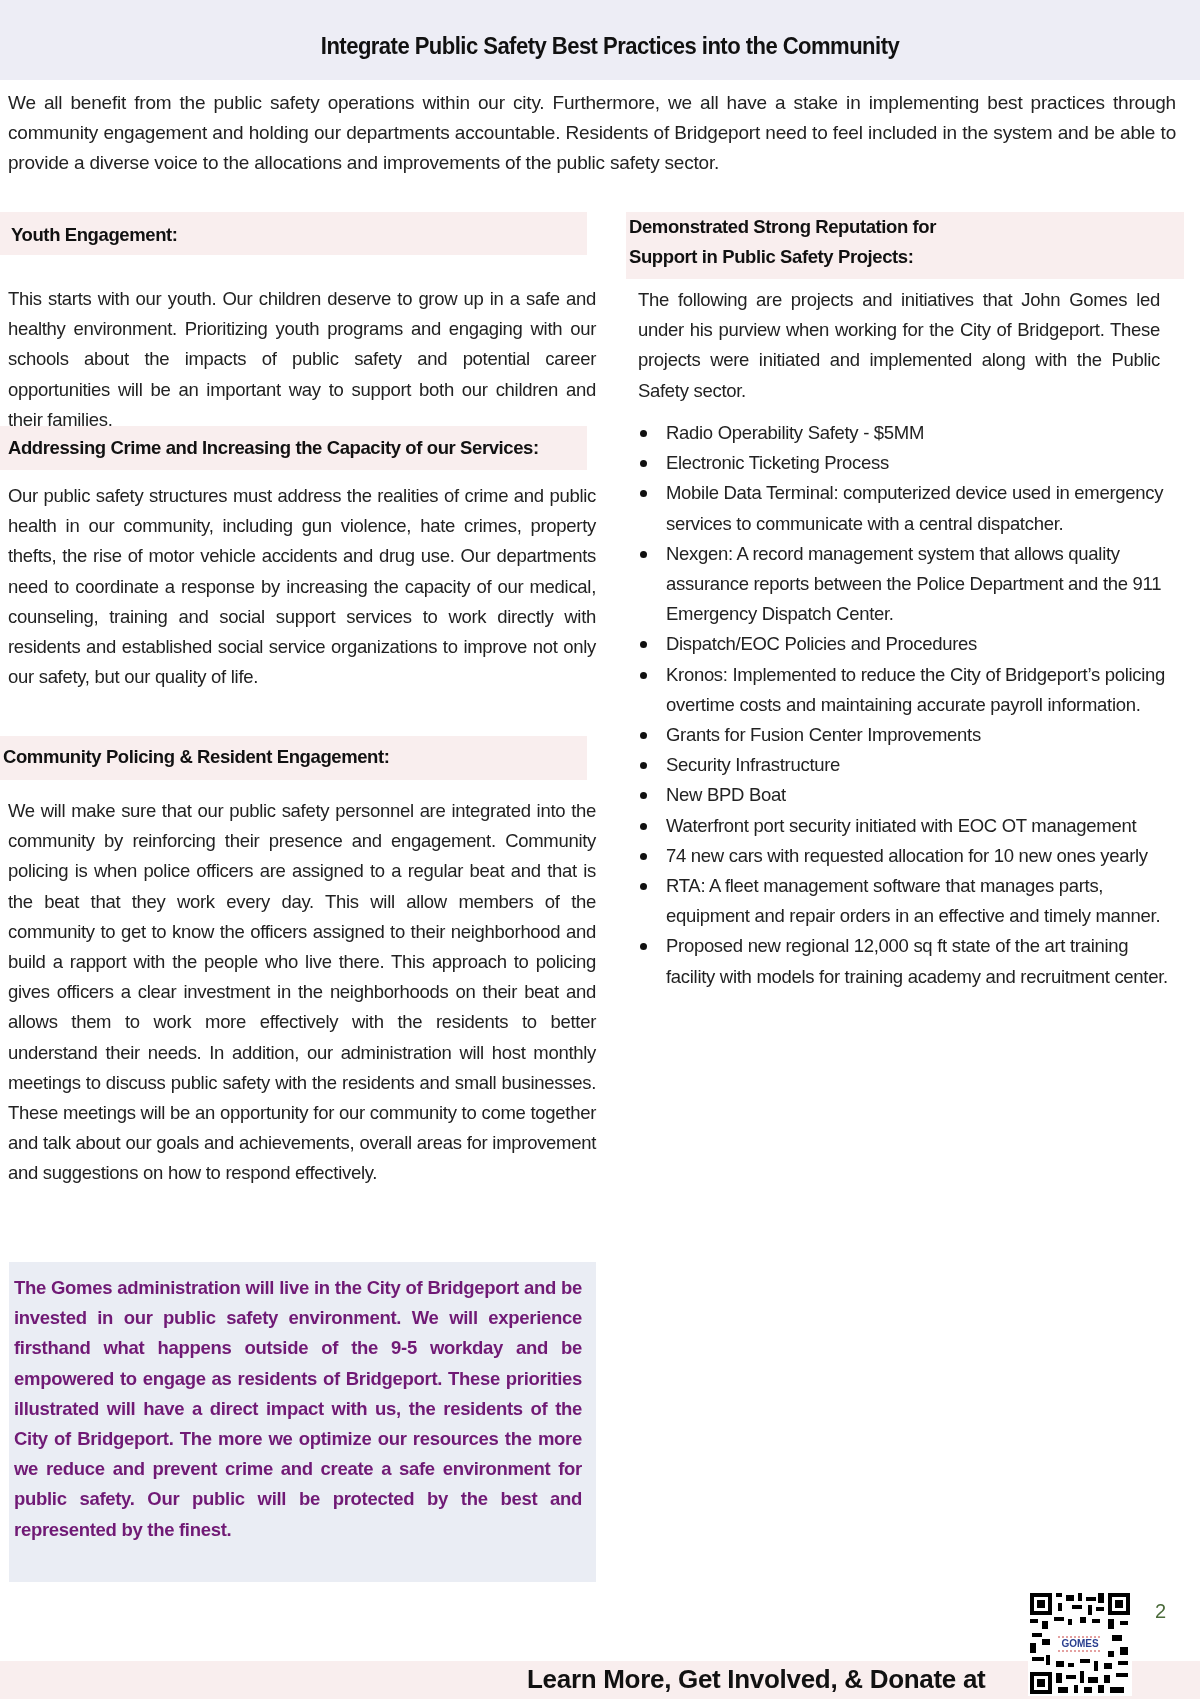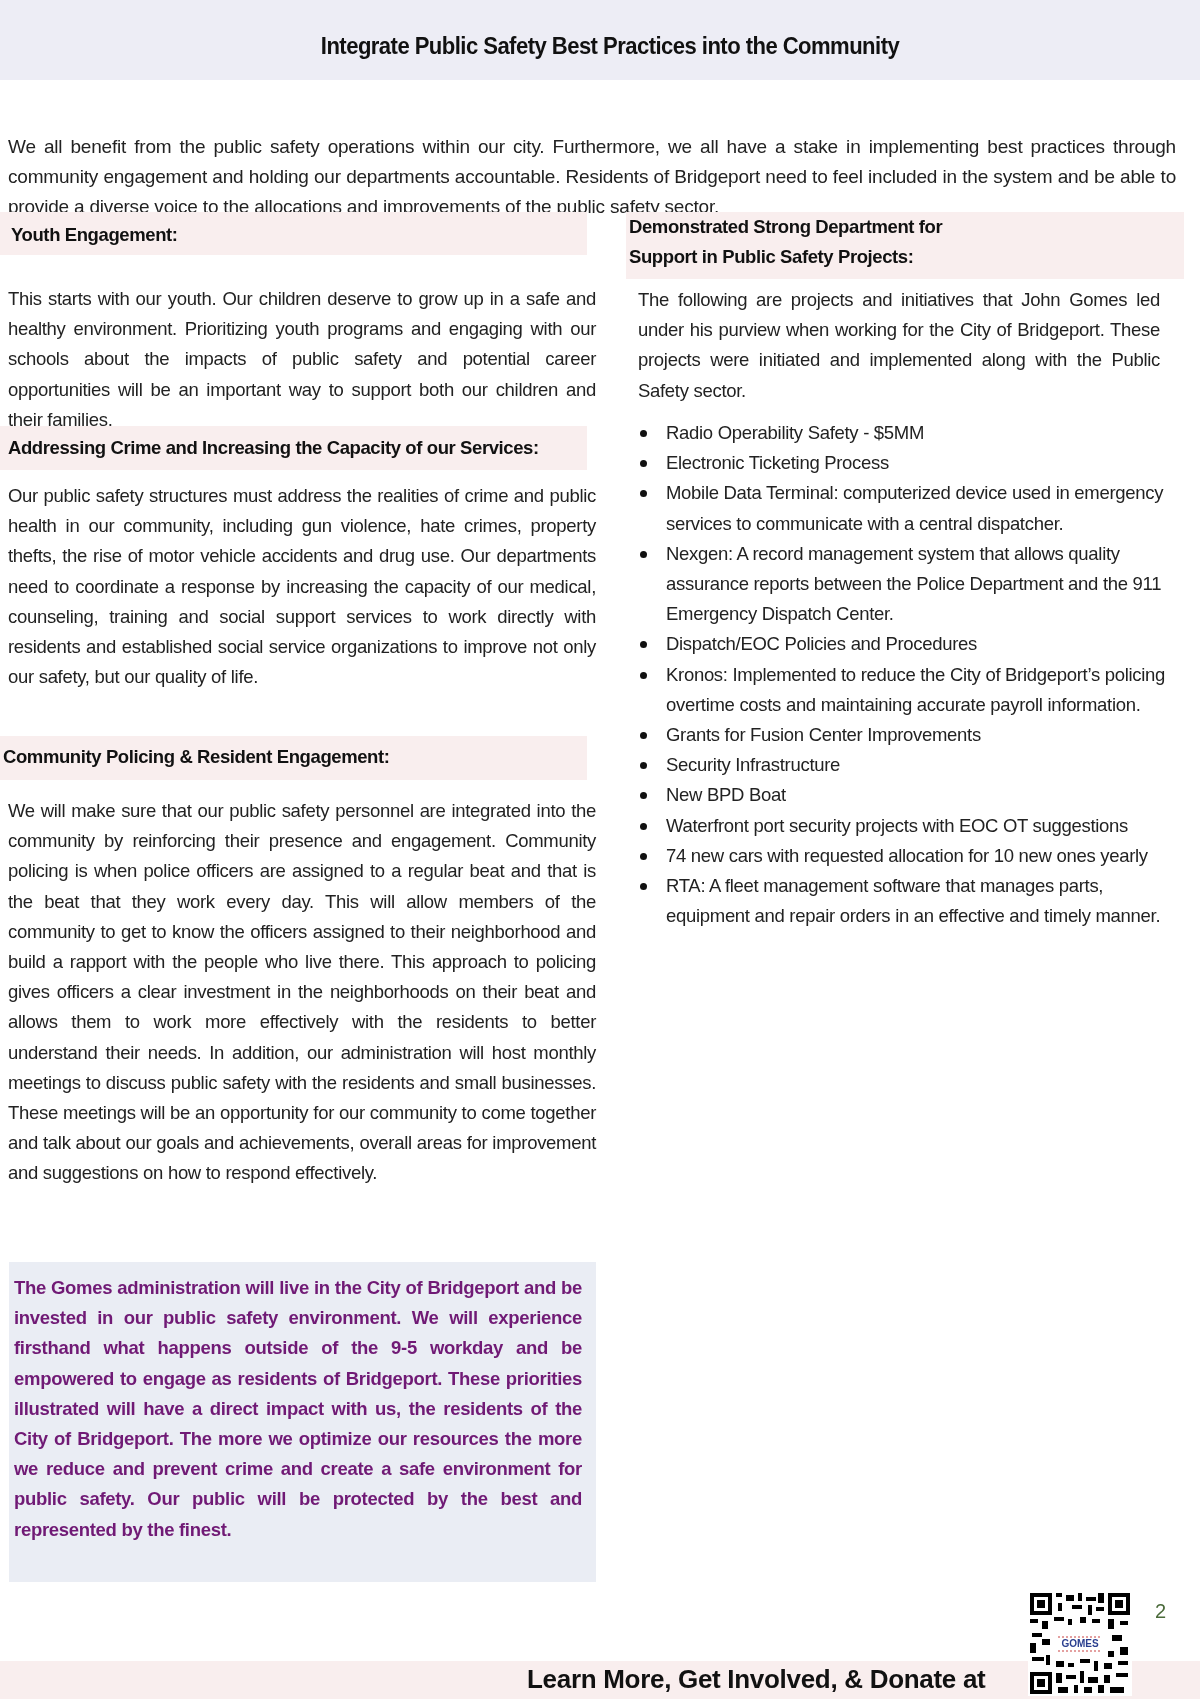--- a/index.html
+++ b/index.html
@@ -14,21 +14,20 @@
     }
     .page-title {
       position: absolute; left: 0; top: 32px; width: 1220px; text-align: center;
       font-size: 24px; font-weight: bold; color: #111; letter-spacing: -0.6px;
       transform: scaleX(0.92); transform-origin: center;
     }
     .intro {
       position: absolute; left: 8px; top: 88px; width: 1168px;
       font-size: 19px; line-height: 30px; text-align: justify; color: #222;
       letter-spacing: -0.2px;
-      margin-top: 44px;
     }
     .band {
       position: absolute; background: #f9eeee;
     }
     .band-title {
       position: absolute; font-weight: bold; font-size: 18.5px; color: #111;
       letter-spacing: -0.4px; line-height: 30px;
     }
     .para {
       position: absolute; font-size: 18.5px; line-height: 30.2px; text-align: justify;
@@ -86,37 +85,38 @@
 <div class="para" style="left:8px;top:481px;width:588px;">Our public safety structures must address the realities of crime and public health in our community, including gun violence, hate crimes, property thefts, the rise of motor vehicle accidents and drug use. Our departments need to coordinate a response by increasing the capacity of our medical, counseling, training and social support services to work directly with residents and established social service organizations to improve not only our safety, but our quality of life.</div>
 
 <div class="band" style="left:0;top:736px;width:587px;height:44px;"></div>
 <div class="band-title" style="left:3px;top:742px;">Community Policing &amp; Resident Engagement:</div>
 <div class="para" style="left:8px;top:796px;width:588px;">We will make sure that our public safety personnel are integrated into the community by reinforcing their presence and engagement. Community policing is when police officers are assigned to a regular beat and that is the beat that they work every day. This will allow members of the community to get to know the officers assigned to their neighborhood and build a rapport with the people who live there. This approach to policing gives officers a clear investment in the neighborhoods on their beat and allows them to work more effectively with the residents to better understand their needs. In addition, our administration will host monthly meetings to discuss public safety with the residents and small businesses. These meetings will be an opportunity for our community to come together and talk about our goals and achievements, overall areas for improvement and suggestions on how to respond effectively.</div>
 
 <div class="callout"></div>
 <div class="callout-text">The Gomes administration will live in the City of Bridgeport and be invested in our public safety environment. We will experience firsthand what happens outside of the 9-5 workday and be empowered to engage as residents of Bridgeport. These priorities illustrated will have a direct impact with us, the residents of the City of Bridgeport. The more we optimize our resources the more we reduce and prevent crime and create a safe environment for public safety. Our public will be protected by the best and represented by the finest.</div>
 
 <div class="band" style="left:626px;top:212px;width:558px;height:67px;"></div>
-<div class="band-title" style="left:629px;top:212px;">Demonstrated Strong Department for</div>
+<div class="band-title" style="left:629px;top:212px;">Demonstrated Strong Reputation for</div>
 <div class="band-title" style="left:629px;top:242px;">Support in Public Safety Projects:</div>
 <div class="para" style="left:638px;top:285px;width:522px;">The following are projects and initiatives that John Gomes led under his purview when working for the City of Bridgeport. These projects were initiated and implemented along with the Public Safety sector.</div>
 
 <ul class="projects">
   <li><span class="bullet"></span><span>Radio Operability Safety - $5MM</span></li>
   <li><span class="bullet"></span><span>Electronic Ticketing Process</span></li>
   <li><span class="bullet"></span><span>Mobile Data Terminal: computerized device used in emergency services to communicate with a central dispatcher.</span></li>
   <li><span class="bullet"></span><span>Nexgen: A record management system that allows quality assurance reports between the Police Department and the 911 Emergency Dispatch Center.</span></li>
   <li><span class="bullet"></span><span>Dispatch/EOC Policies and Procedures</span></li>
   <li><span class="bullet"></span><span>Kronos: Implemented to reduce the City of Bridgeport’s policing overtime costs and maintaining accurate payroll information.</span></li>
   <li><span class="bullet"></span><span>Grants for Fusion Center Improvements</span></li>
   <li><span class="bullet"></span><span>Security Infrastructure</span></li>
   <li><span class="bullet"></span><span>New BPD Boat</span></li>
-  <li><span class="bullet"></span><span>Waterfront port security projects with EOC OT suggestions</span></li>
+  <li><span class="bullet"></span><span>Waterfront port security initiated with EOC OT management</span></li>
   <li><span class="bullet"></span><span>74 new cars with requested allocation for 10 new ones yearly</span></li>
   <li><span class="bullet"></span><span>RTA: A fleet management software that manages parts, equipment and repair orders in an effective and timely manner.</span></li>
+  <li><span class="bullet"></span><span>Proposed new regional 12,000 sq ft state of the art training facility with models for training academy and recruitment center.</span></li>
 </ul>
 
 <div class="footer-band"></div>
 <div class="footer-text">Learn More, Get Involved, &amp; Donate at</div>
 
 <div class="qr">
   <svg width="104" height="105" viewBox="0 0 104 105" xmlns="http://www.w3.org/2000/svg">
     <rect x="0" y="0" width="104" height="105" fill="#fff"></rect>
 
     <rect x="2" y="2" width="22" height="22" fill="#000"></rect>

